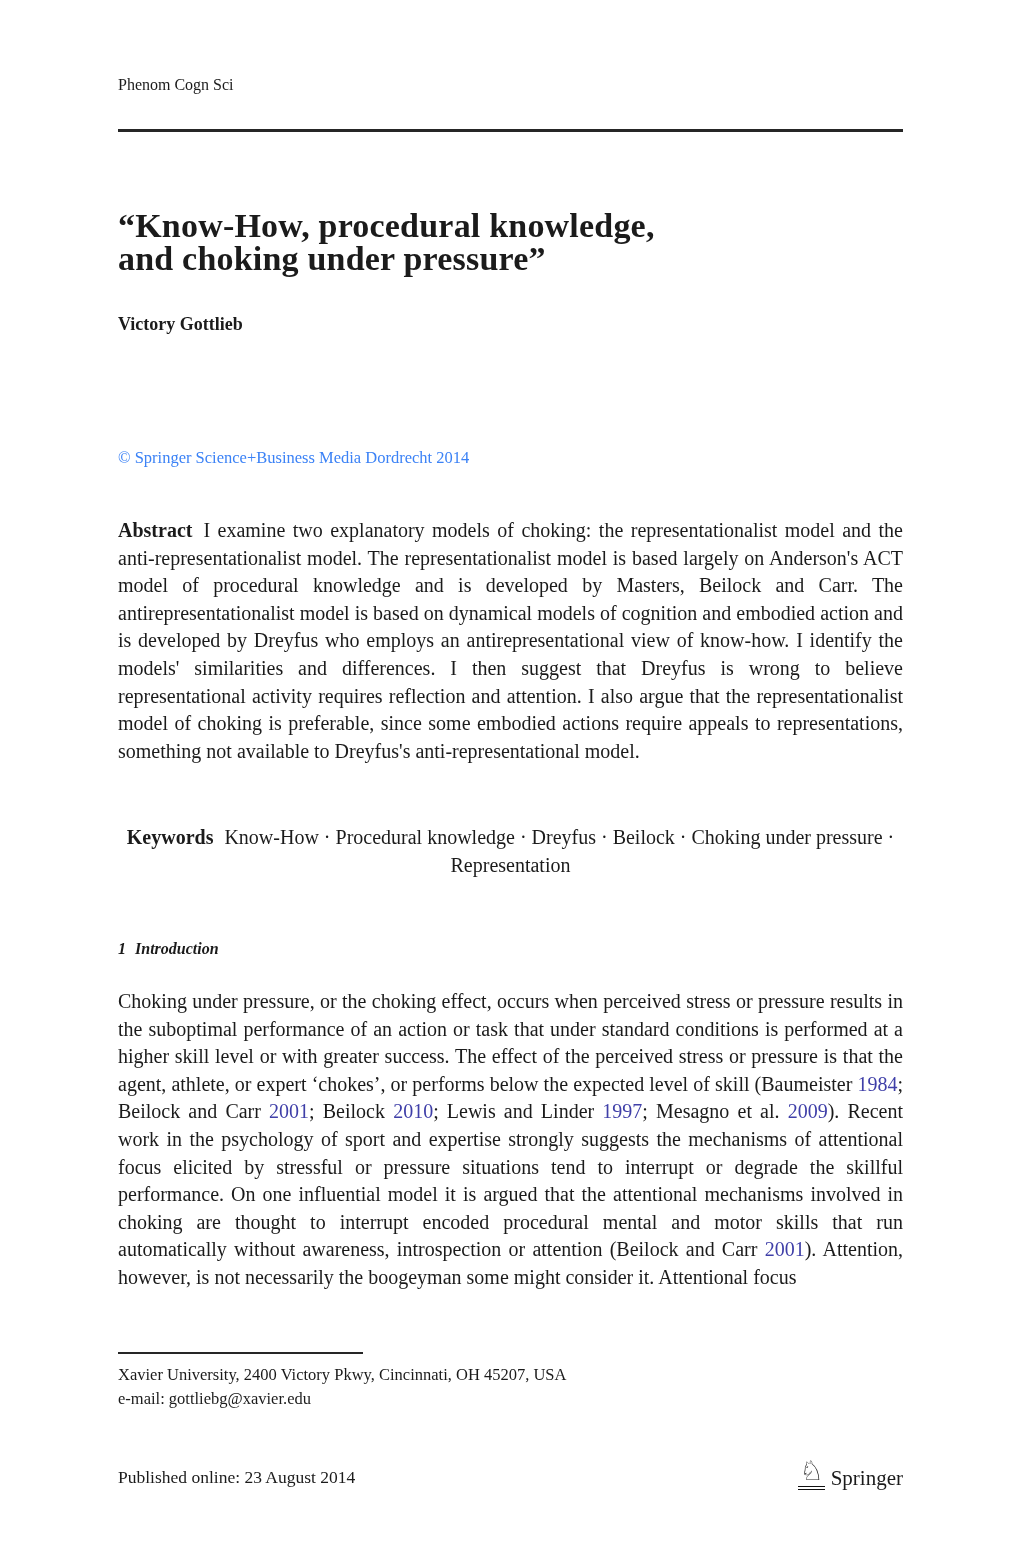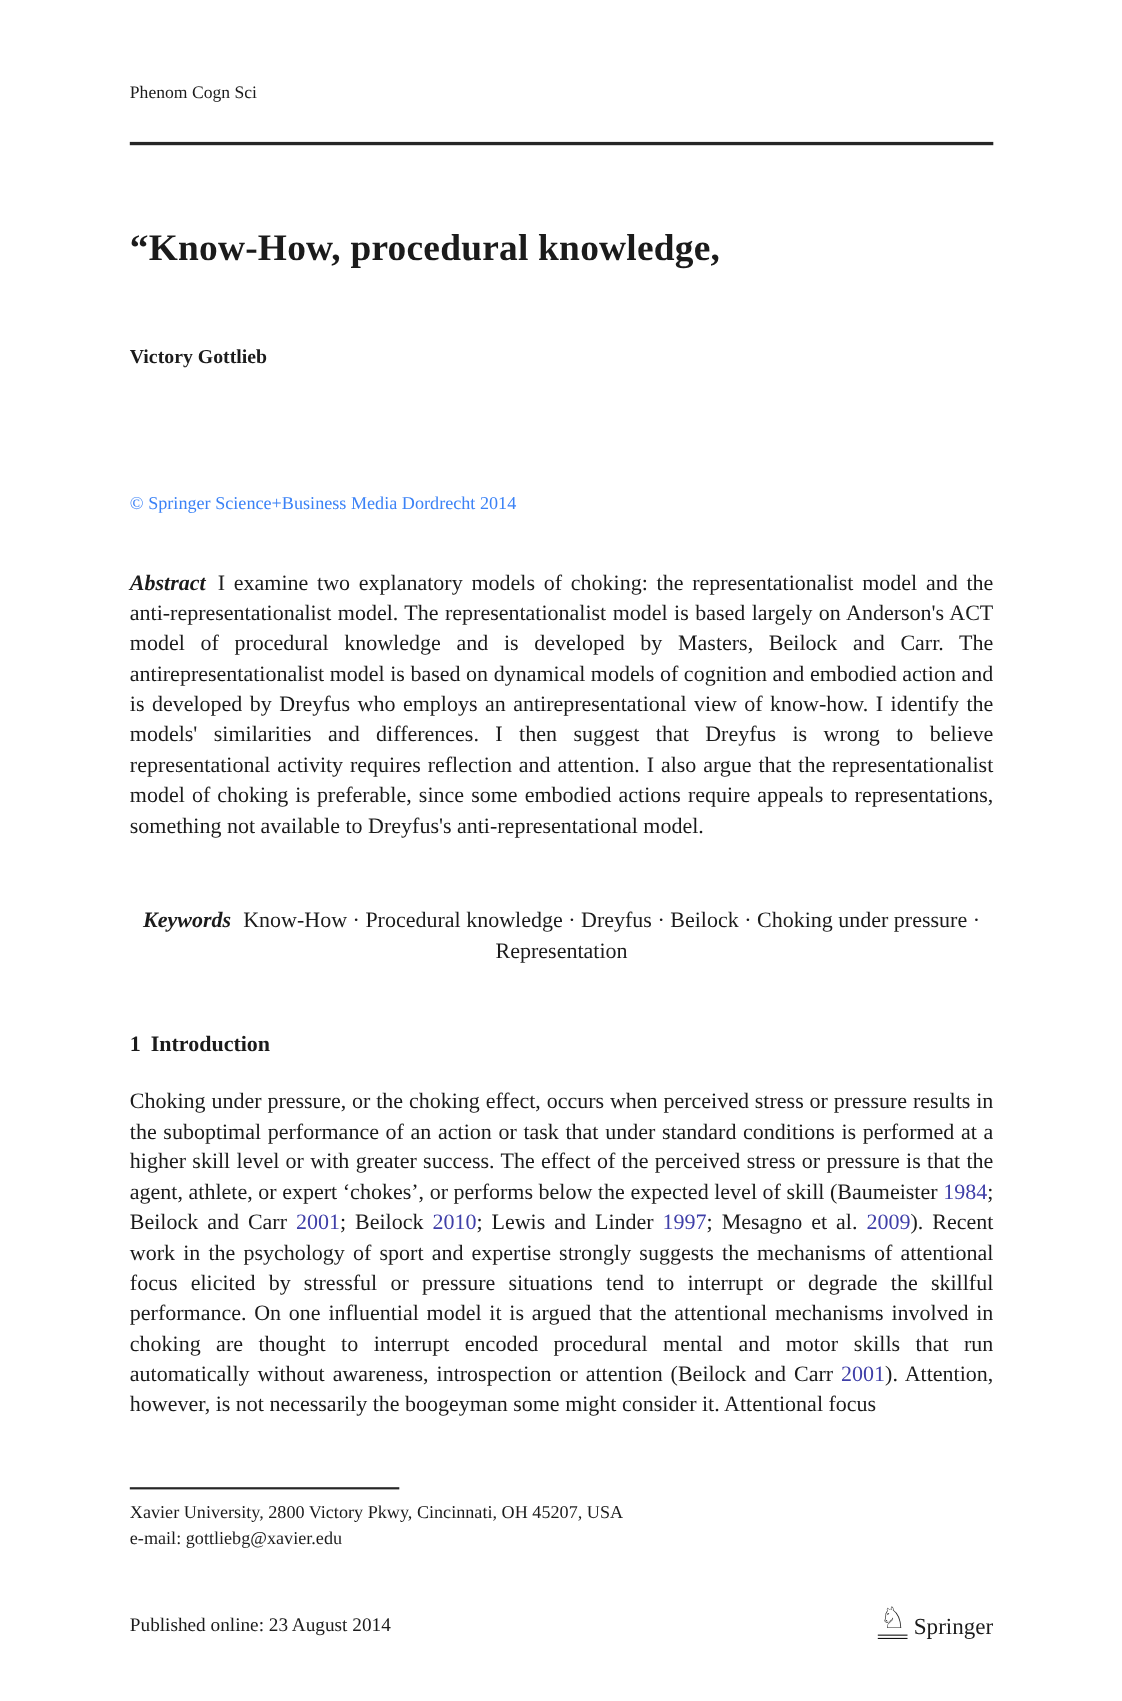--- a/index.html
+++ b/index.html
@@ -16,23 +16,23 @@
   .title { top:209px; margin:0; font-size:34px; font-weight:bold; line-height:33px; letter-spacing:.2px; }
   .title .tl { display:block; }
 
   .author { top:314px; font-size:18px; font-weight:bold; }
 
   .copyright { top:448px; font-size:16.5px; color:#3b82f6; }
 
   .para { margin:0; font-size:20px; line-height:27.6px; text-align:justify; }
   .abstract { top:517px; }
   .keywords { top:824px; text-align:center; }
-  .blabel { font-weight:bold; padding-right:11px;font-style:italic; }
+  .blabel { font-weight:bold; padding-right:11px; }
 
-  .secheading { top:937px; margin:0; font-size:20px; line-height:24px; font-weight:bold; }
+  .secheading { top:937px; margin:0; font-size:16px; line-height:24px; font-weight:bold;font-style:italic; }
   .secheading .shtxt { margin-left:9px; }
 
   .intro { top:988px; }
   .cite { color: var(--citation-link, #3f3fa8); }
 
   .fnrule { top:1352px; width:245px; height:2px; background:#262626; }
   .footnote { top:1363px; font-size:16.5px; line-height:24px; }
   .env { font-size:15px; position:relative; top:-1px; padding:0 1px; }
 
   .footer { top:1458px; display:flex; justify-content:space-between; align-items:flex-end; }
@@ -47,38 +47,39 @@
 <div class="page">
 
   <header class="abs jheader">
     <div>Phenom Cogn Sci</div>
   </header>
 
   <div class="abs rule"></div>
 
   <h1 class="abs title">
     <span class="tl">“Know-How, procedural knowledge,</span>
+    <span class="tl">and choking under pressure”</span>
   </h1>
 
   <div class="abs author">Victory Gottlieb</div>
 
   <div class="abs copyright">© Springer Science+Business Media Dordrecht 2014</div>
 
   <p class="abs para abstract"><span class="blabel">Abstract</span><span>I examine two explanatory models of choking: the representationalist model and the anti-representationalist model. The representationalist model is based largely on Anderson's ACT model of procedural knowledge and is developed by Masters, Beilock and Carr. The antirepresentationalist model is based on dynamical models of cognition and embodied action and is developed by Dreyfus who employs an antirepresentational view of know-how. I identify the models' similarities and differences. I then suggest that Dreyfus is wrong to believe representational activity requires reflection and attention. I also argue that the representationalist model of choking is preferable, since some embodied actions require appeals to representations, something not available to Dreyfus's anti-representational model.</span></p>
 
   <p class="abs para keywords"><span class="blabel">Keywords</span><span>Know-How · Procedural knowledge · Dreyfus · Beilock · Choking under pressure · Representation</span></p>
 
   <h2 class="abs secheading"><span>1</span><span class="shtxt">Introduction</span></h2>
 
   <p class="abs para intro"><span>Choking under pressure, or the choking effect, occurs when perceived stress or pressure results in the suboptimal performance of an action or task that under standard conditions is performed at a higher skill level or with greater success. The effect of the perceived stress or pressure is that the agent, athlete, or expert ‘chokes’, or performs below the expected level of skill (Baumeister </span><span class="cite">1984</span><span>; Beilock and Carr </span><span class="cite">2001</span><span>; Beilock </span><span class="cite">2010</span><span>; Lewis and Linder </span><span class="cite">1997</span><span>; Mesagno et al. </span><span class="cite">2009</span><span>). Recent work in the psychology of sport and expertise strongly suggests the mechanisms of attentional focus elicited by stressful or pressure situations tend to interrupt or degrade the skillful performance. On one influential model it is argued that the attentional mechanisms involved in choking are thought to interrupt encoded procedural mental and motor skills that run automatically without awareness, introspection or attention (Beilock and Carr </span><span class="cite">2001</span><span>). Attention, however, is not necessarily the boogeyman some might consider it. Attentional focus</span></p>
 
   <div class="abs fnrule"></div>
 
   <div class="abs footnote">
-    <div>Xavier University, 2800 Victory Pkwy, Cincinnati, OH 45207, USA</div>
+    <div>Xavier University, 2400 Victory Pkwy, Cincinnati, OH 45207, USA</div>
     <div>e-mail: gottliebg@xavier.edu</div>
   </div>
 
   <div class="abs footer">
     <div class="published">Published online: 23 August 2014</div>
     <div class="slogo">
       <span class="knight">♘</span>
       <span class="sname">Springer</span>
     </div>
   </div>

